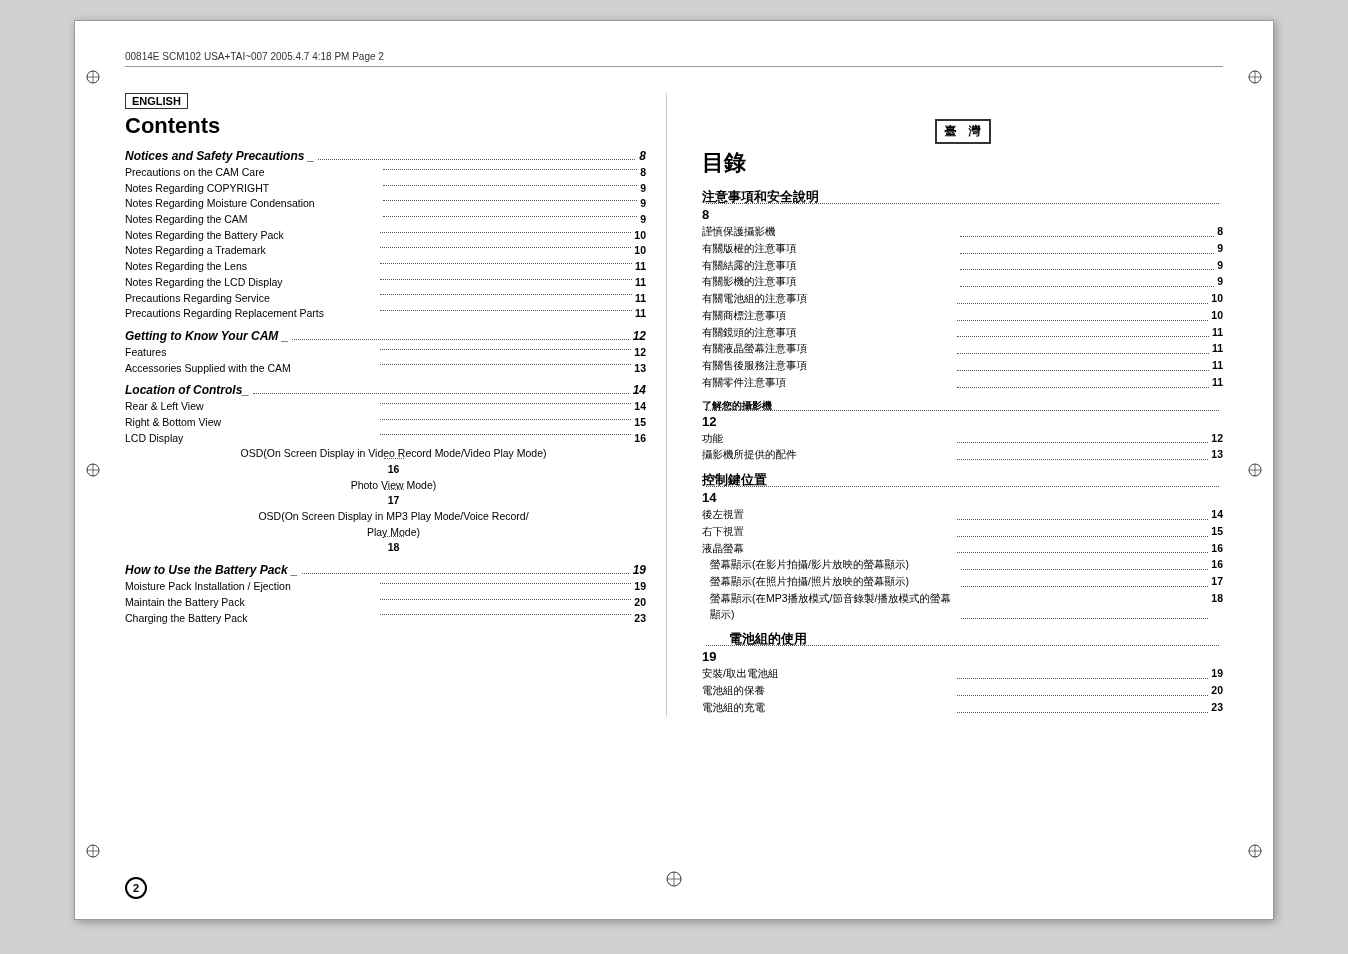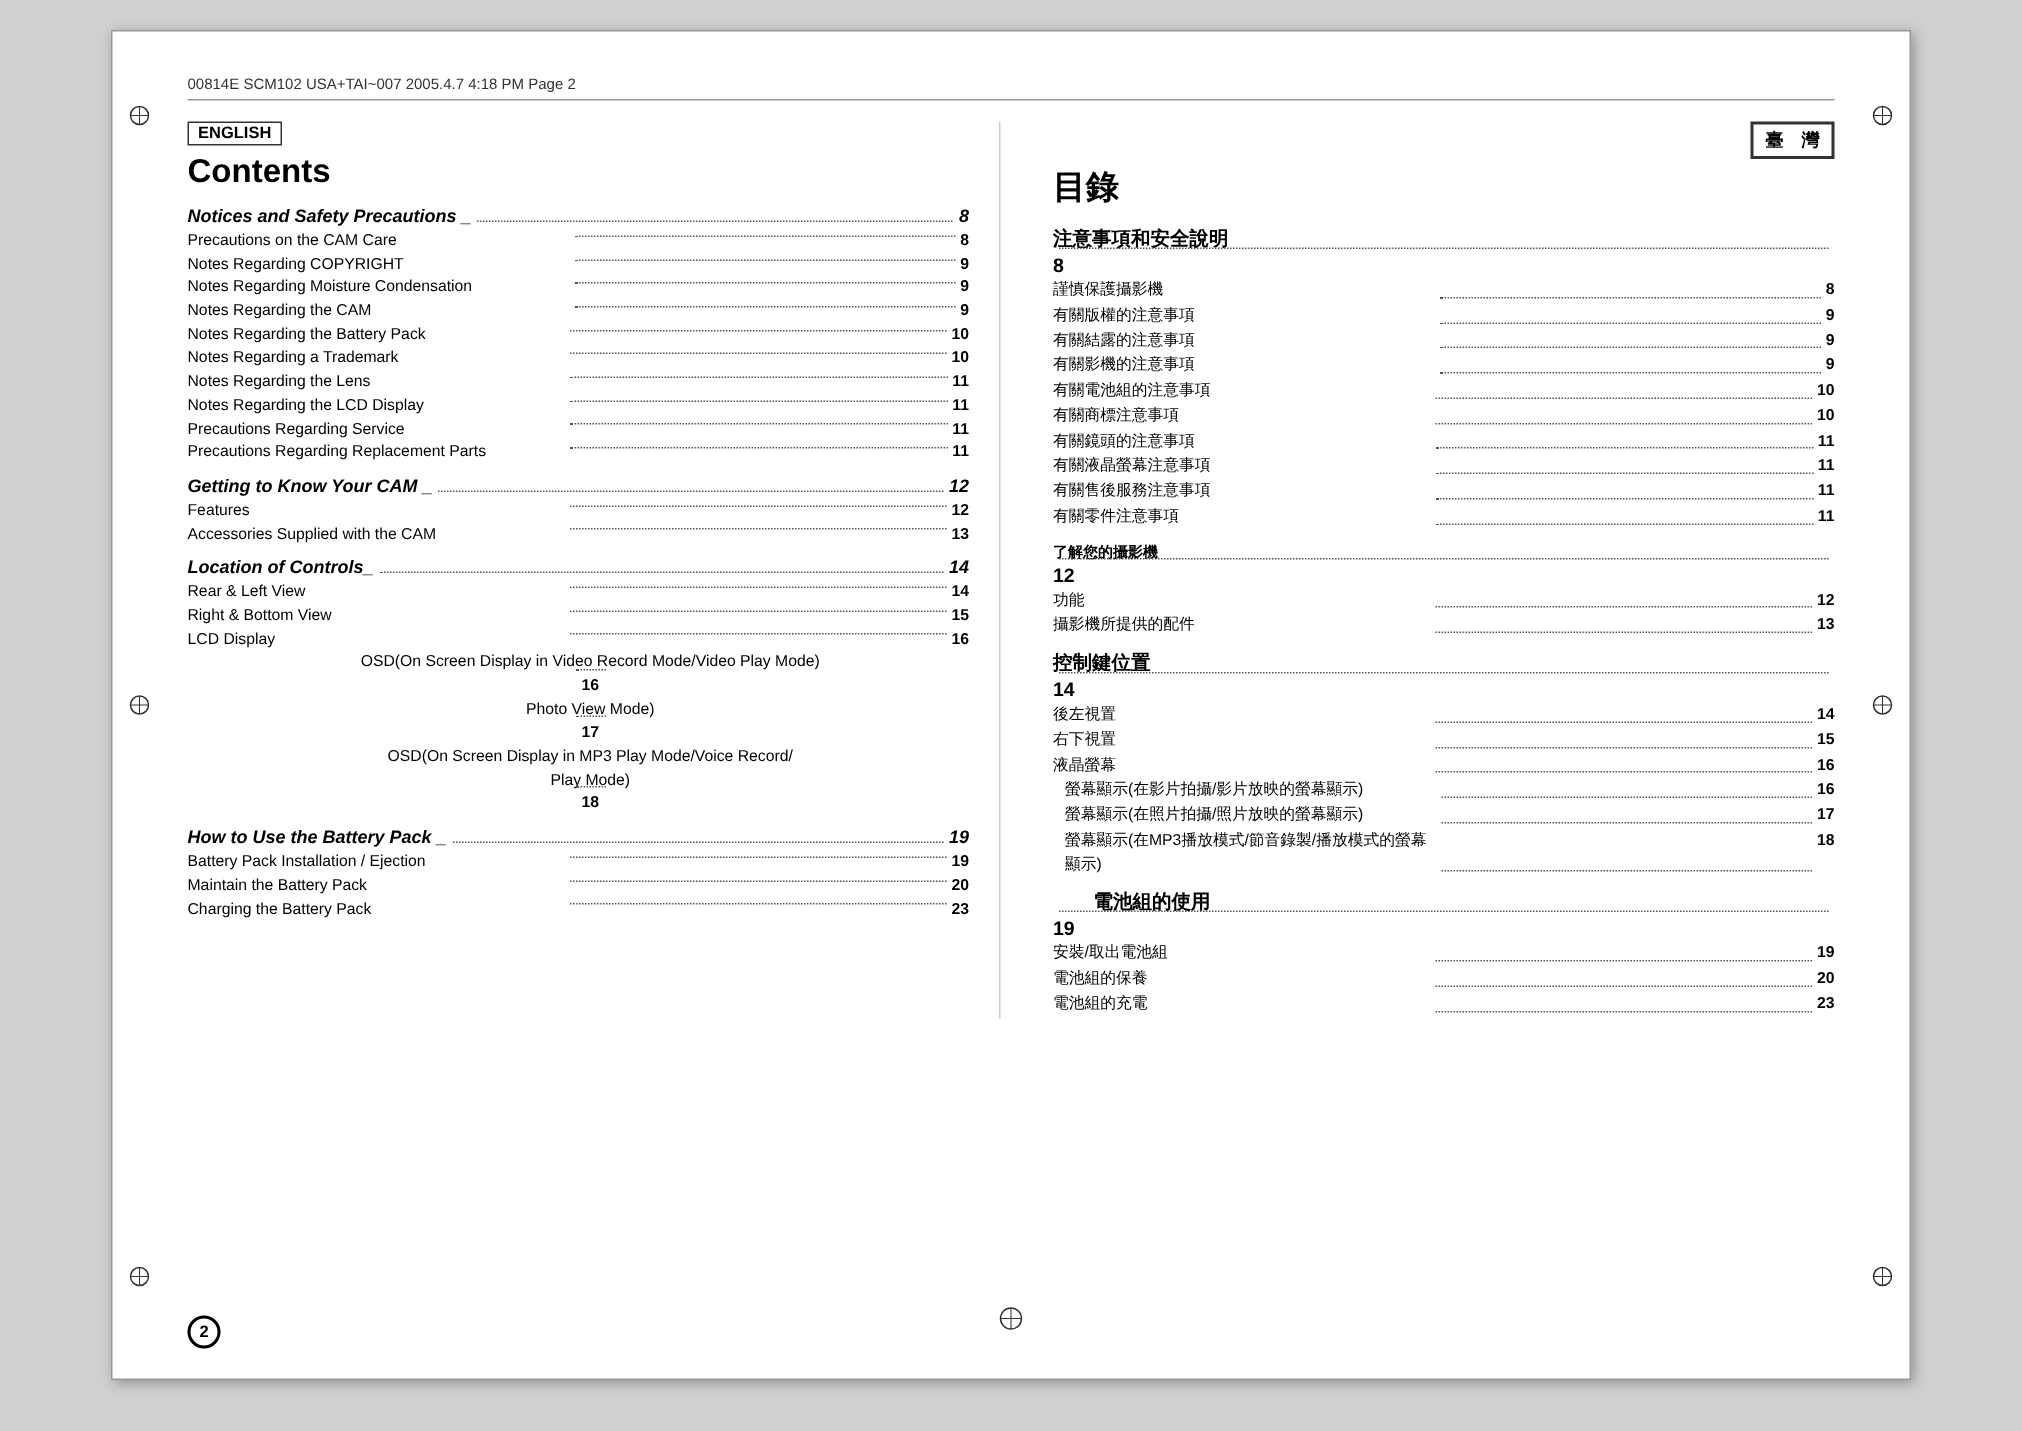--- a/index.html
+++ b/index.html
@@ -26,21 +26,21 @@
       background: #ffffff;
       border: 1px solid #999;
       padding: 30px 50px 30px 50px;
       position: relative;
       box-shadow: 2px 2px 8px rgba(0,0,0,0.3);
     }
     
     .top-bar {
       font-size: 10px;
       color: #333;
-      margin-bottom: 14px;
+      margin-bottom: 26px;
       border-bottom: 1px solid #999;
       padding-bottom: 4px;
     }
     
     .reg-mark {
       position: absolute;
       width: 16px;
       height: 16px;
       display: flex; align-items: center; justify-content: center;
     }
@@ -381,39 +381,39 @@
         <span class="entry-text">Play Mode)</span>
         <span class="dots"></span>
         <span class="page-num">18</span>
       </div>
             <div class="toc-section-header">
       <span style="font-style:italic;font-weight:bold;font-size:12px;">How to Use the Battery Pack _</span>
       <span class="dots"></span>
       <span style="font-weight:bold;font-size:12px;">19</span>
     </div>
             <div class="toc-entry">
-        <span class="entry-text">Battery Pack Installation / Ejection</span>
+        <span class="entry-text">Moisture Pack Installation / Ejection</span>
         <span class="dots"></span>
         <span class="page-num">19</span>
       </div>
             <div class="toc-entry">
         <span class="entry-text">Maintain the Battery Pack</span>
         <span class="dots"></span>
         <span class="page-num">20</span>
       </div>
             <div class="toc-entry">
         <span class="entry-text">Charging the Battery Pack</span>
         <span class="dots"></span>
         <span class="page-num">23</span>
       </div>
           </div>
       </div>
 
       <div class="col-chinese">
-        <div style="display:flex; justify-content:flex-end;">
+        <div style="display:flex; justify-content:center;margin-top:26px;">
           <div class="taiwan-badge">臺　灣</div>
         </div>
         <div class="section-title-chinese">目錄</div>
 
         <div id="chinese-toc">
             <div class="toc-section-header-cn">
       <span style="font-weight:bold;font-size:13px;">注意事項和安全說明</span>
       <span class="dots"></span>
       <span style="font-weight:bold;font-size:13px;">8</span>
     </div>

